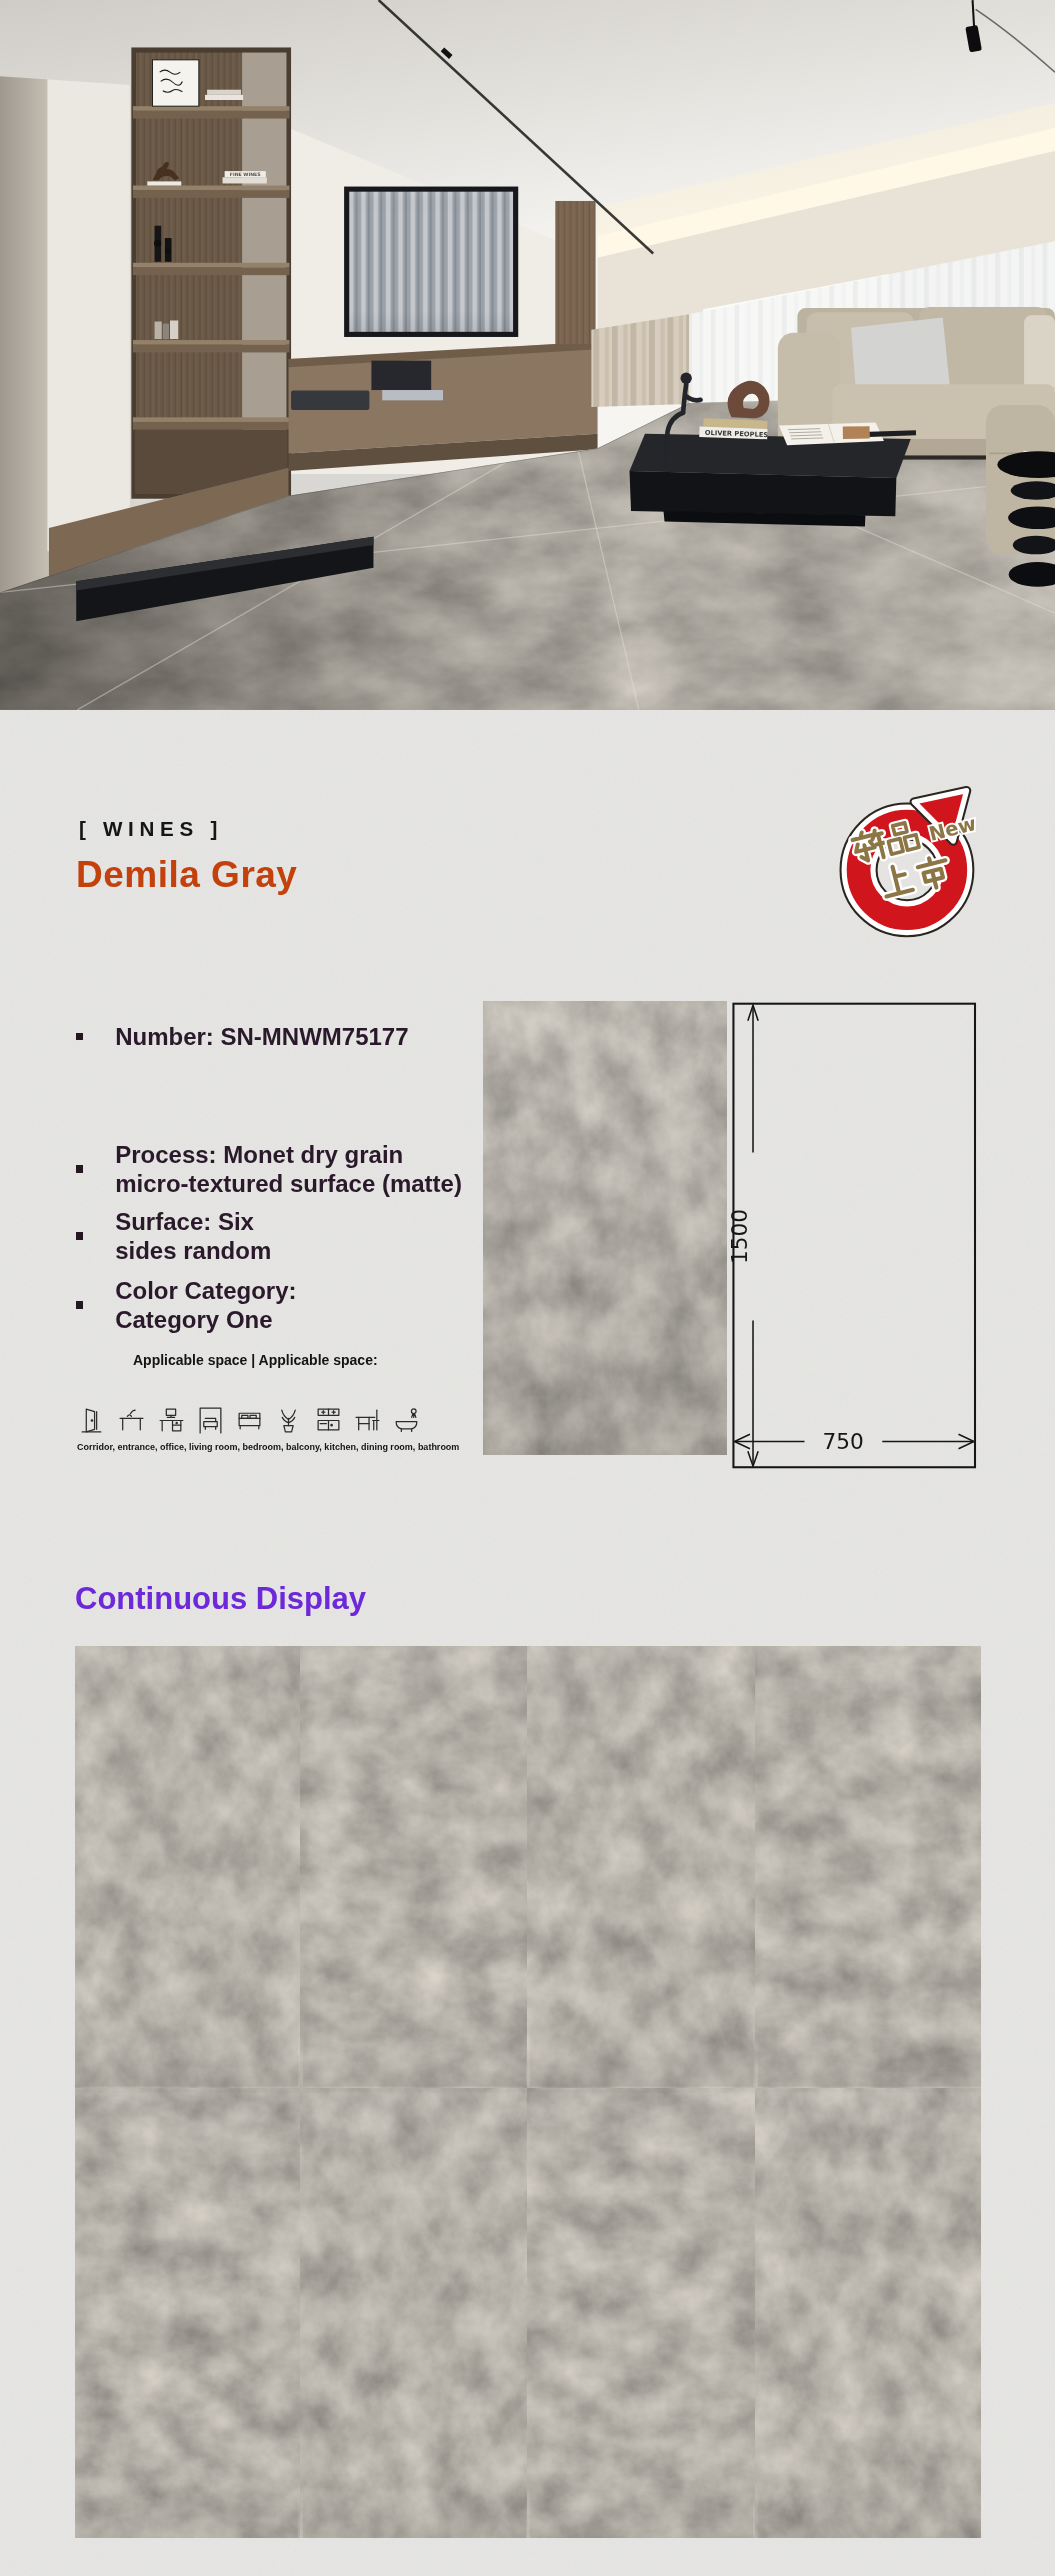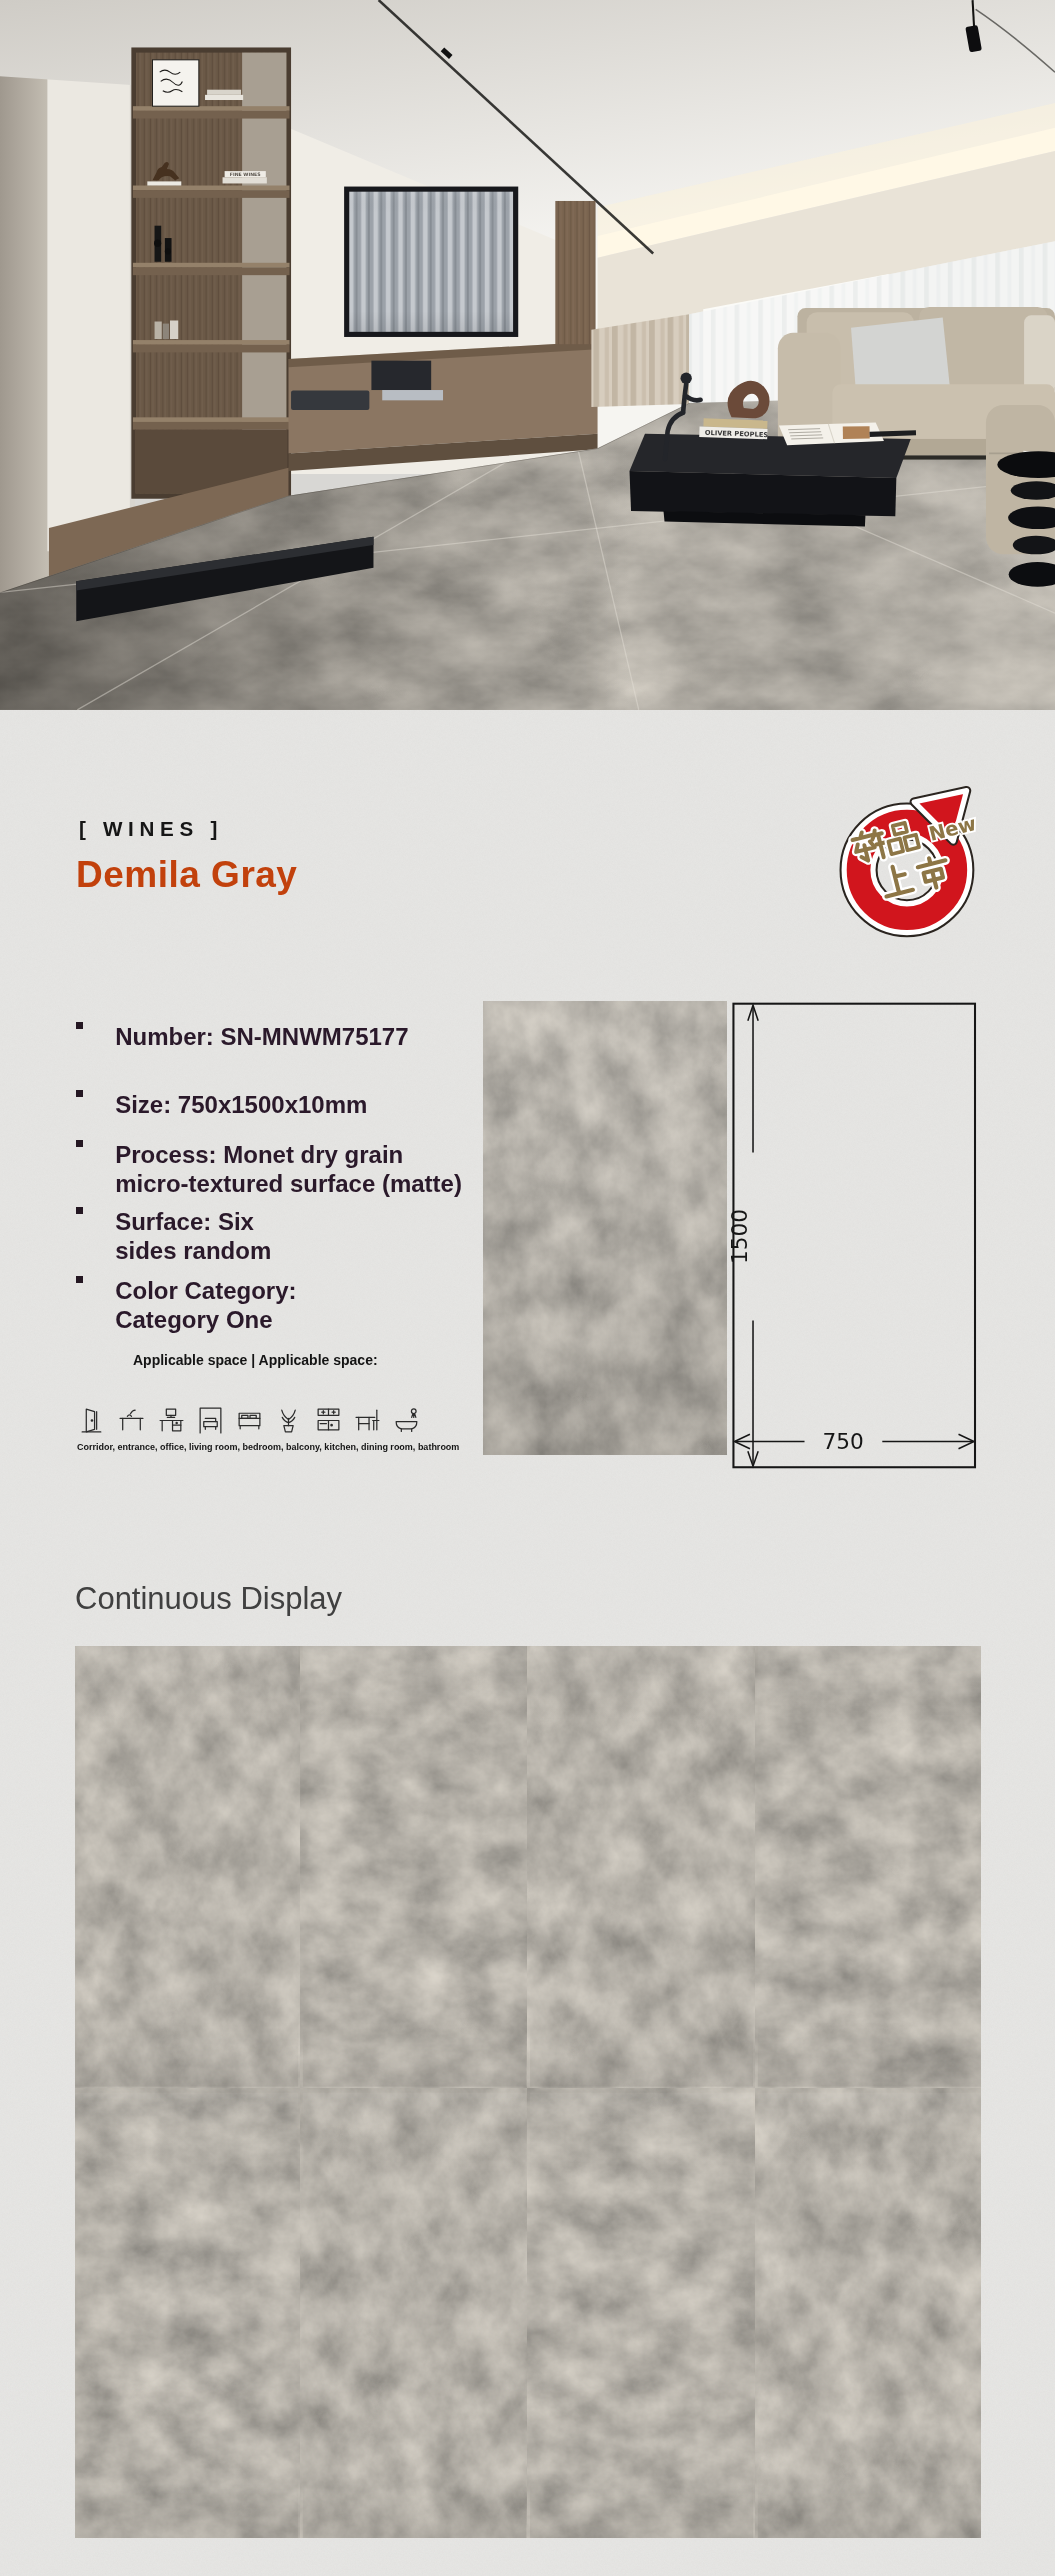--- a/index.html
+++ b/index.html
@@ -1,28 +1,28 @@
 <!DOCTYPE html>
 <html style="font-size:8.2px"><head>
 <meta charset="utf-8">
 <style>
   html,body{margin:0;padding:0;background:#bfbfbf;}
   #page{position:relative;width:1055px;height:2637px;background:#d8d7d4;
         font-family:"Liberation Sans",sans-serif;overflow:hidden;}
   .abs{position:absolute;}
   .brand{left:79px;top:817px;font-size:20.6px;font-weight:700;letter-spacing:5.7px;color:#161616;}
   .title{left:76px;top:854px;font-size:37px;font-weight:700;letter-spacing:0.5px;color:#c2410c;}
-  .spec{left:76px;width:433px;display:flex;}
+  .spec{left:76px;width:433px;display:flex;align-items:center;}
   .bullet{width:7.2px;height:7.2px;background:#241722;flex:0 0 7.2px;margin-right:32px;}
   .spec-lines{font-size:24px;font-weight:700;line-height:29px;color:#2a192a;}
   .app-heading{left:133px;top:1352px;font-size:14px;font-weight:700;color:#141414;}
   .icons-row{left:78px;top:1406px;display:flex;gap:10.3px;}
   .icons-row svg{display:block;}
   .app-caption{left:77px;top:1442px;font-size:9px;font-weight:700;color:#141414;white-space:nowrap;}
-  .cont-heading{left:75px;top:1581px;font-size:31px;font-weight:400;color:#404040;}
+  .cont-heading{left:75px;top:1581px;font-size:31px;font-weight:700;color:#6d28d9;}
   svg text{font-family:"DejaVu Sans","Liberation Sans",sans-serif;}
 </style>
 </head>
 <body>
 
 <div id="page">
 
   <svg class="abs" style="left:0;top:710px" width="1055" height="1927" aria-hidden="true" viewBox="0 0 2048 3741">
     <defs>
       <filter id="bgN" x="0" y="0" width="100%" height="100%">
@@ -291,26 +291,20 @@
       </g>
     </g>
   </svg>
 
   <div class="abs spec" style="top:1022px">
     <span class="bullet"></span>
     <div class="spec-lines">
         <div>Number: SN-MNWM75177</div>
       </div>
   </div>
-  <div class="abs spec" style="top:1090px">
-    <span class="bullet"></span>
-    <div class="spec-lines">
-        <div>Size: 750x1500x10mm</div>
-      </div>
-  </div>
   <div class="abs spec" style="top:1207px">
     <span class="bullet"></span>
     <div class="spec-lines">
       <div>Surface: Six</div>
       <div>sides random</div>
     </div>
   </div>
   <div class="abs spec" style="top:1140px">
     <span class="bullet"></span>
     <div class="spec-lines">

